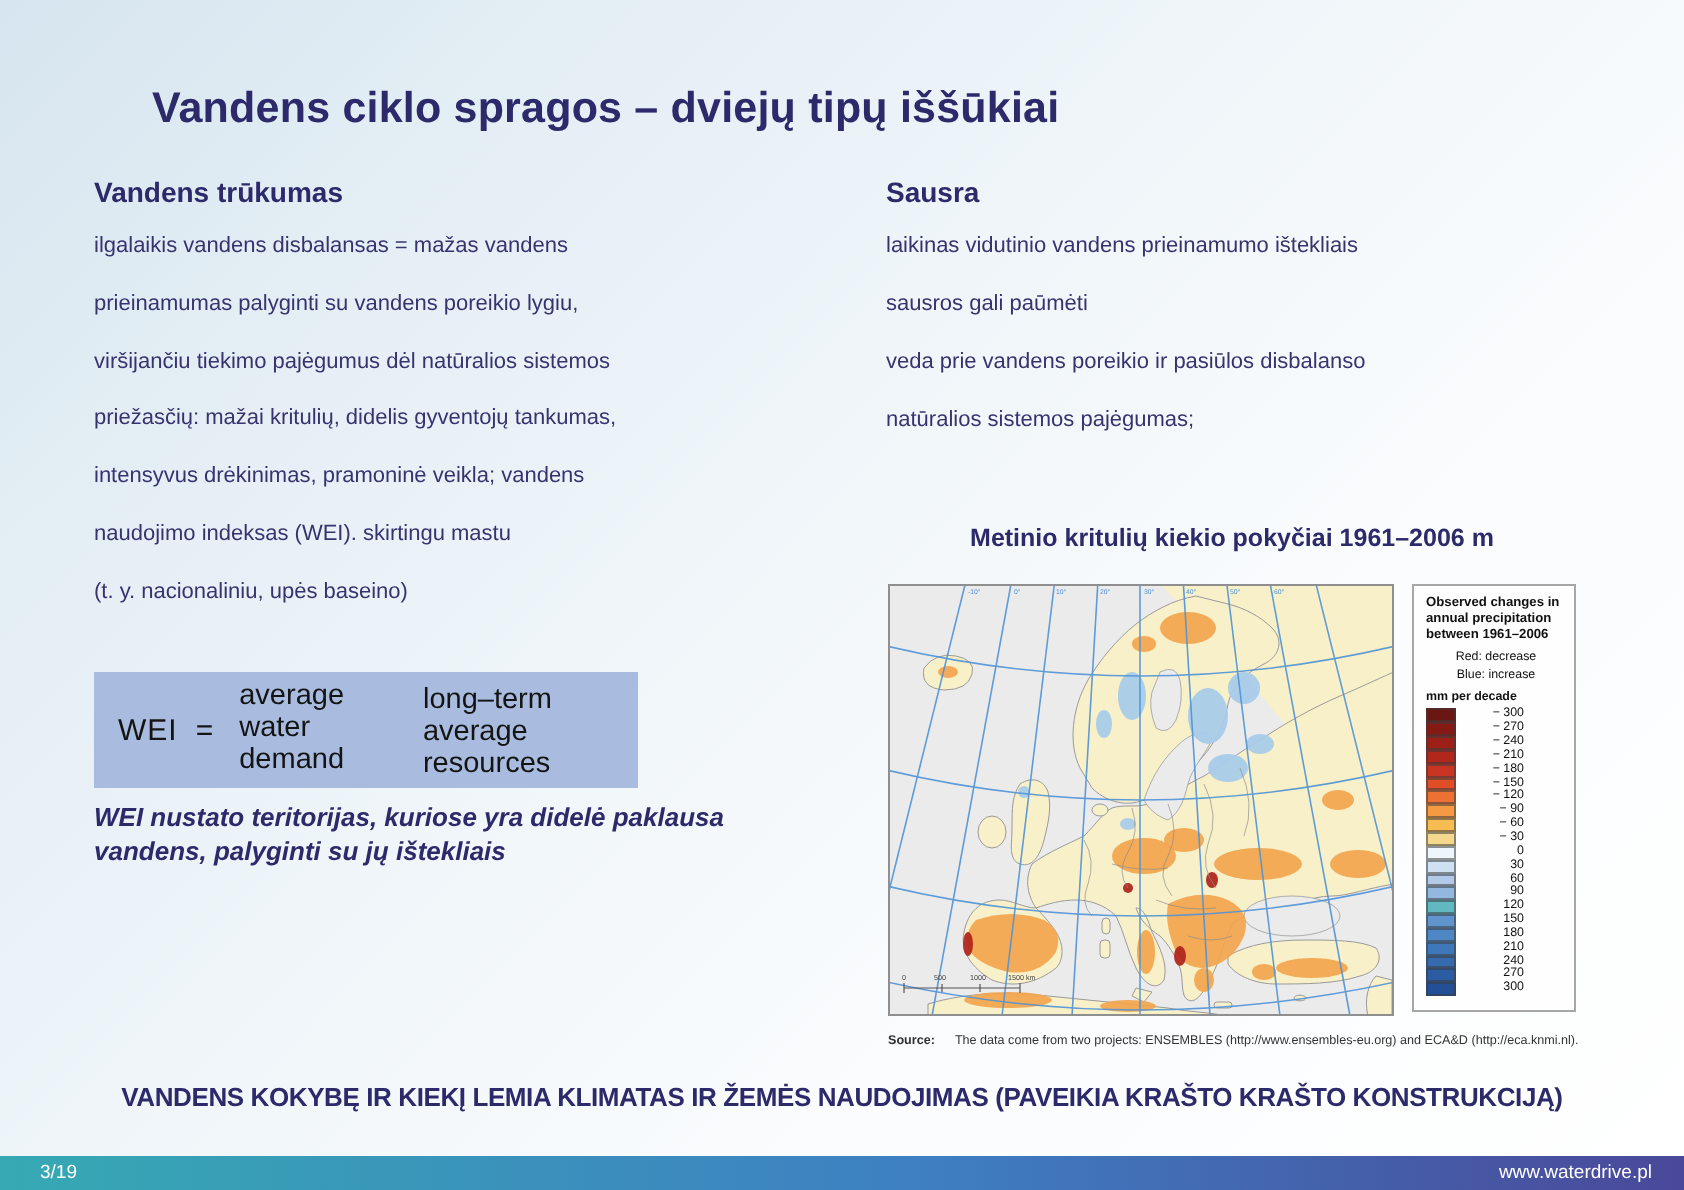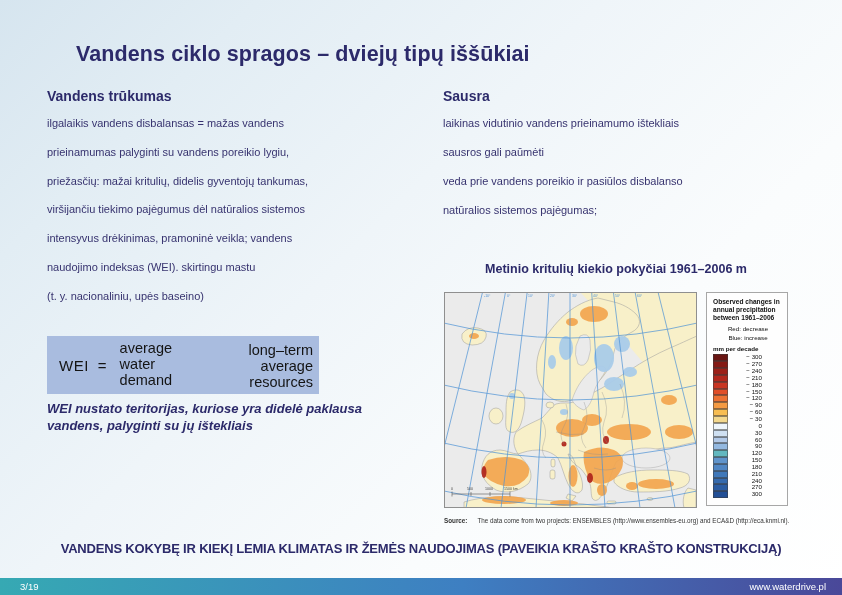--- a/index.html
+++ b/index.html
@@ -26,21 +26,21 @@
   .formula-box{
     position:absolute; left:47px; top:336px; width:272px; height:58px;
     background:var(--formula-box-bg);
     display:flex; align-items:center; justify-content:flex-start;
     color:#141414;
   }
   .formula-lhs{font-size:15px; margin-left:12px; letter-spacing:0.5px;}
   .formula-eq{font-size:15px; margin:0 7px 0 9px;}
   .fraction{display:flex; flex-direction:row; align-items:center;}
   .fraction .num{font-size:14.5px; padding:0 6px 2px 6px;}
-  .fraction .den{font-size:14.5px; padding:2px 6px 0 6px;text-align:right;}
+  .fraction .den{font-size:14.5px; padding:2px 6px 0 6px;}
   .frac-bar{height:0; border-top:1.4px solid #111; align-self:stretch;}
   .wei-note{
     position:absolute; left:47px; top:401px; width:330px;
     font-size:13px; font-style:italic; font-weight:700; line-height:16.5px;
     color:var(--accent-navy);
   }
   .map-caption{
     position:absolute; left:444px; top:262px; width:344px; text-align:center;
     font-size:12.5px; font-weight:700; color:var(--accent-navy);
   }
@@ -95,22 +95,22 @@
 <body>
 
 <div class="slide">
 
   <div class="title">Vandens ciklo spragos – dviejų tipų iššūkiai</div>
 
   <div class="col-heading left">Vandens trūkumas</div>
   <div class="para left">
     <div>ilgalaikis vandens disbalansas = mažas vandens</div>
     <div>prieinamumas palyginti su vandens poreikio lygiu,</div>
+    <div>viršijančiu tiekimo pajėgumus dėl natūralios sistemos</div>
     <div>priežasčių: mažai kritulių, didelis gyventojų tankumas,</div>
-    <div>viršijančiu tiekimo pajėgumus dėl natūralios sistemos</div>
     <div>intensyvus drėkinimas, pramoninė veikla; vandens</div>
     <div>naudojimo indeksas (WEI). skirtingu mastu</div>
     <div>(t. y. nacionaliniu, upės baseino)</div>
   </div>
 
   <div class="col-heading right">Sausra</div>
   <div class="para right">
     <div>laikinas vidutinio vandens prieinamumo ištekliais</div>
     <div>sausros gali paūmėti</div>
     <div>veda prie vandens poreikio ir pasiūlos disbalanso</div>

